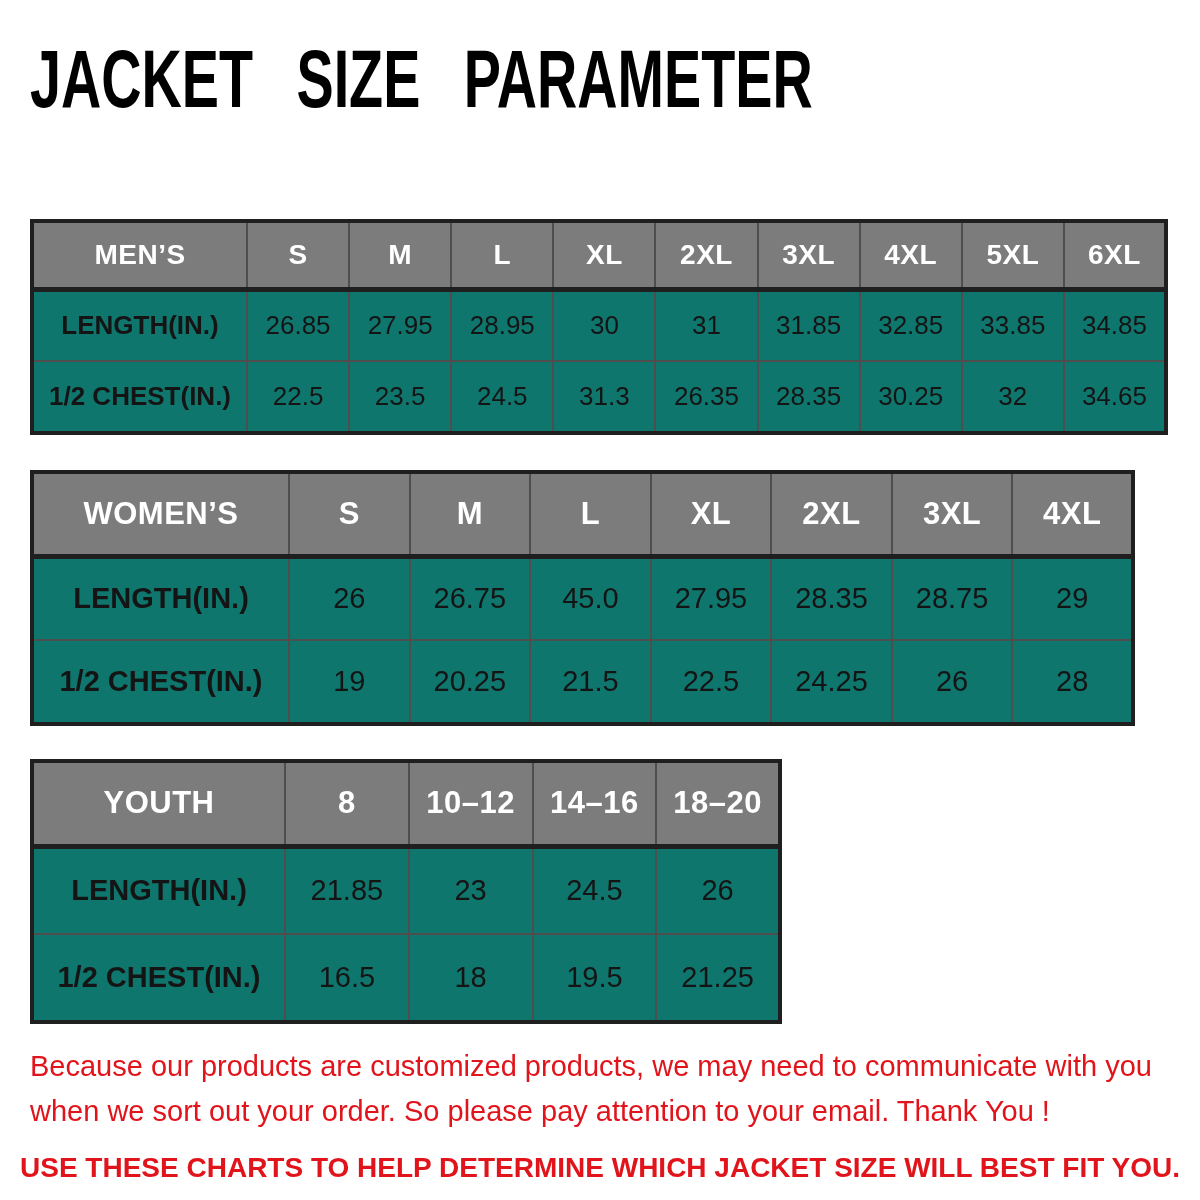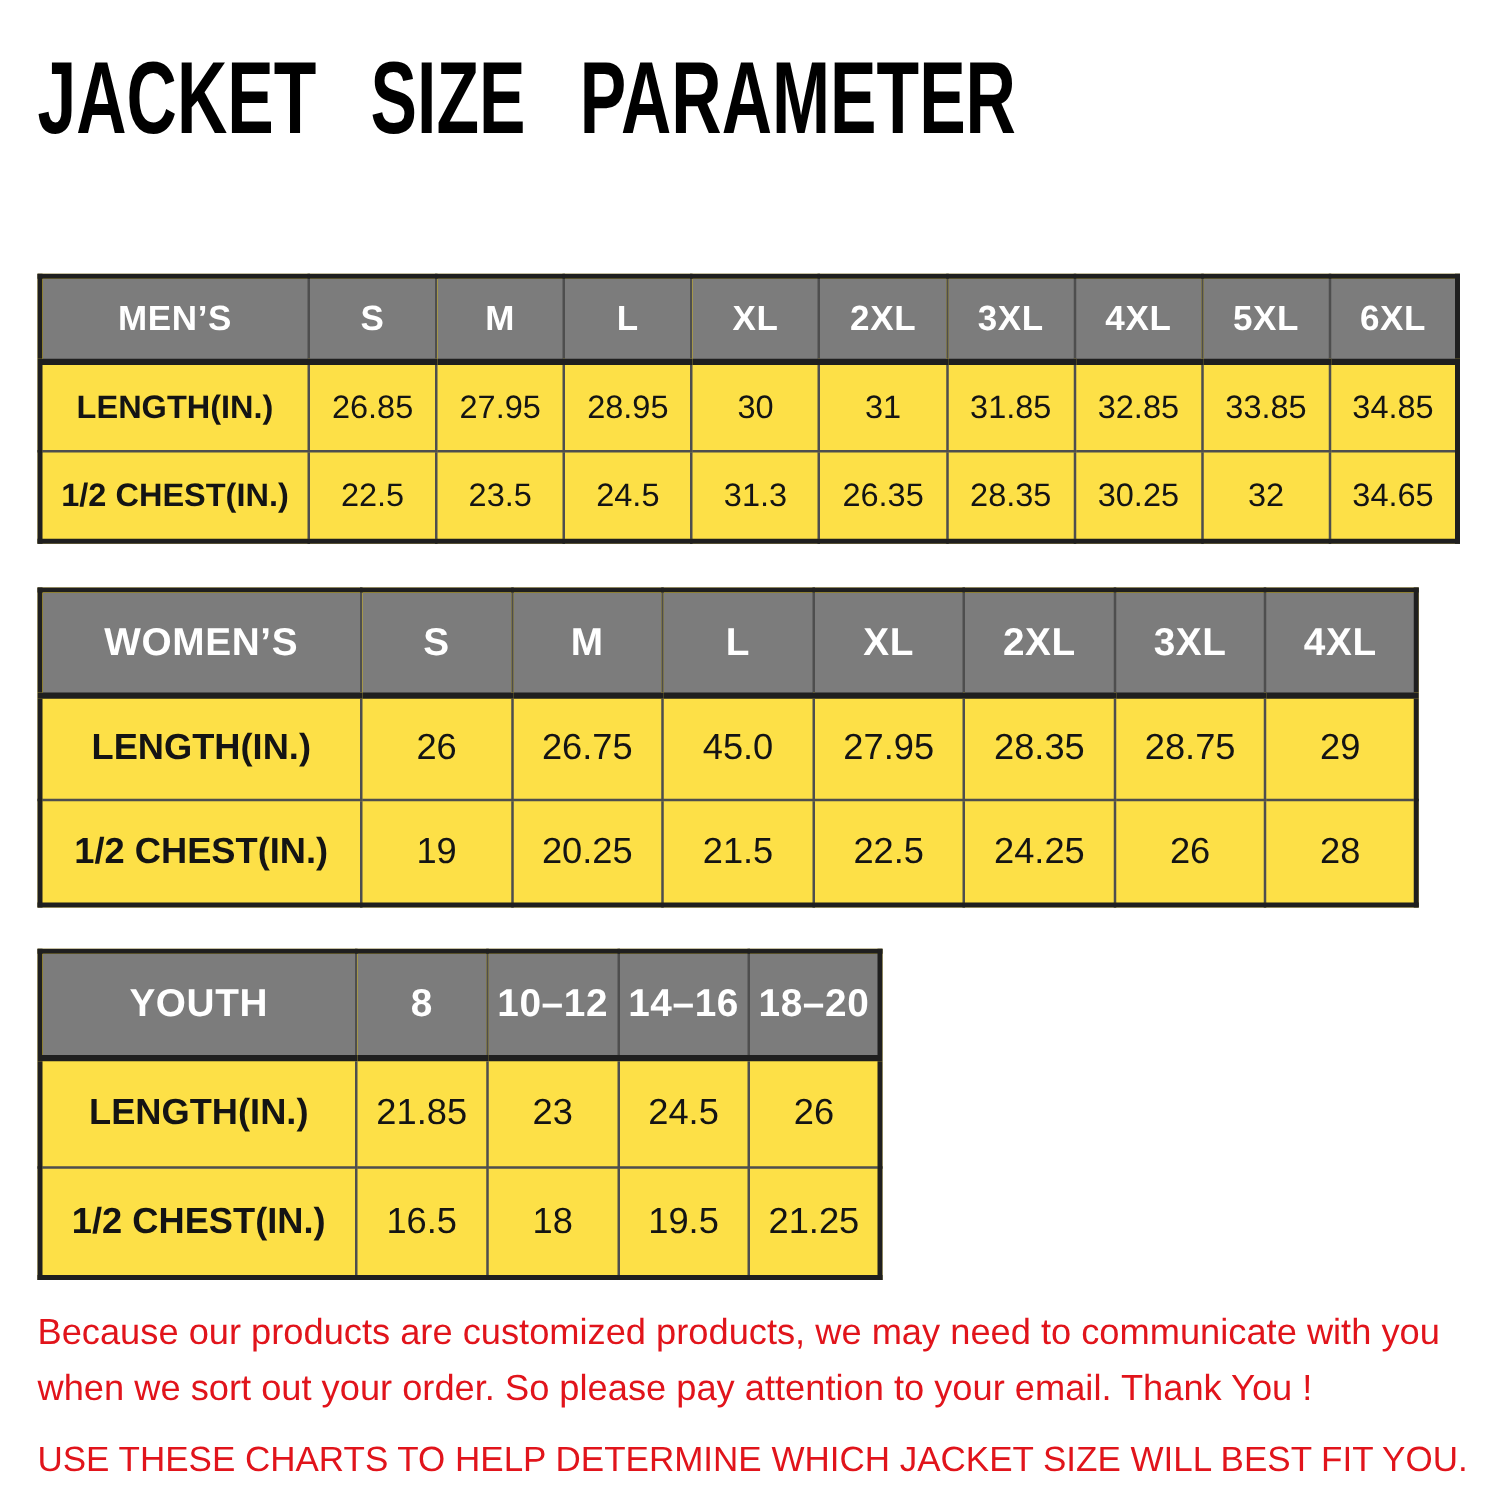--- a/index.html
+++ b/index.html
@@ -20,21 +20,21 @@
     letter-spacing:0px;word-spacing:0.5em;white-space:nowrap;
     transform:scale(0.68,1.0);transform-origin:left top;
     color:#000;
   }
   .note{
     position:absolute;left:30px;top:107px;width:912px;
     font-size:28px;line-height:1.43;font-weight:400;
     color:var(--accent-red);
   }
 
-  table{border-collapse:collapse;table-layout:fixed;background:#fde047;}
+  table{border-collapse:collapse;table-layout:fixed;background:#0f766e;}
   table.size-table{position:absolute;border:4px solid var(--border-dark);}
   .size-table th,.size-table td{
     border:2px solid var(--border-inner);
     text-align:center;vertical-align:middle;
     padding:0 4px;overflow:hidden;
   }
   .size-table thead th{
     background:var(--header-gray);color:#ffffff;font-weight:700;
     border-bottom:5px solid var(--border-dark);
     letter-spacing:0.5px;
@@ -50,35 +50,35 @@
   .mens td{font-size:26px;}
   .mens td.row-label{font-size:26px;}
 
   .womens{left:30px;top:448px;width:1105px;}
   .womens col.label{width:257px;}
   .womens thead tr{height:84px;}
   .womens tbody tr{height:84px;}
   .womens th{font-size:31px;}
   .womens td{font-size:29px;}
 
-  .youth{left:30px;top:737px;width:676px;}
+  .youth{left:30px;top:737px;width:752px;}
   .youth col.label{width:253px;}
   .youth thead tr{height:85px;}
   .youth tbody tr{height:88px;}
   .youth th{font-size:31px;}
   .youth td{font-size:29px;}
 
   .footer-para{
     position:absolute;left:30px;top:1022px;width:1152px;
     font-size:29px;line-height:1.55;font-weight:400;
     color:var(--accent-red);
   }
   .footer-use{
-    position:absolute;left:30px;top:1130px;width:1160px;
-    font-size:28px;font-weight:400;letter-spacing:0px;
+    position:absolute;left:20px;top:1130px;width:1160px;
+    font-size:28px;font-weight:700;letter-spacing:0px;
     color:var(--accent-red);white-space:nowrap;
   }
 </style>
 </head>
 <body>
 
 <div class="page">
 
   <div class="title">JACKET SIZE PARAMETER</div>
 

